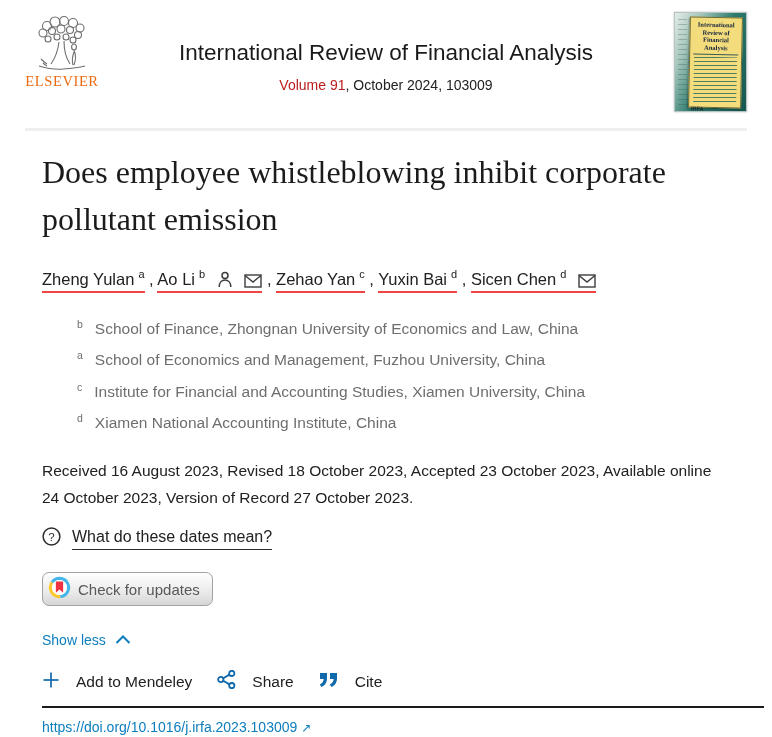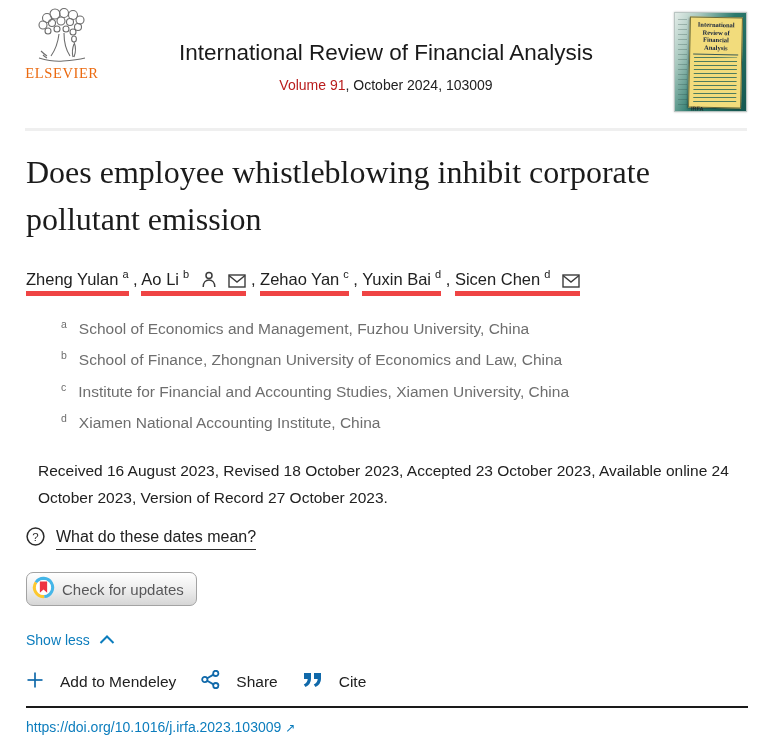--- a/index.html
+++ b/index.html
@@ -2,21 +2,21 @@
 <html><head>
 <meta charset="utf-8">
 <style>
   * { box-sizing: border-box; }
   body { margin:0; background:#ffffff; }
   .page { width:772px; height:737px; background:#fff; position:relative; overflow:hidden;
           font-family:"Liberation Sans", sans-serif; color:#212121; }
 
   
   .journal-header { position:relative; height:128px; }
-  .elsevier-logo { position:absolute; left:24px; top:6px; width:76px; text-align:center; cursor:pointer; }
+  .elsevier-logo { position:absolute; left:24px; top:14px; width:76px; text-align:center; cursor:pointer; }
   .elsevier-logo svg { display:block; margin:0 auto; }
   .elsevier-wordmark { font-family:"Liberation Serif", serif; color:#eb6a10; font-size:14.5px;
                        letter-spacing:0.6px; margin-top:1px; }
   .journal-meta { position:absolute; left:120px; right:120px; top:0; text-align:center; }
   .journal-title { margin:40px 0 0; font-size:22.5px; font-weight:400; color:#1a1a1a; cursor:pointer; }
   .volume-line { margin-top:11px; font-size:14px; color:#212121; }
   .volume-line a { color:#b91c1c; text-decoration:none; cursor:pointer; }
 
   .cover-thumb { position:absolute; right:25px; top:12px; width:73px; height:100px; cursor:pointer;
                  background:linear-gradient(115deg,#e3ece8 0%,#a8c8be 22%,#37800f0 40%,#2c7a6d 45%,#175c54 100%);
@@ -29,37 +29,37 @@
   .cover-card-title { font-family:"Liberation Serif", serif; font-weight:bold; font-size:6.5px;
                       line-height:1.18; color:#14223c; text-align:center; }
   .cover-rule { height:1px; background:#3a5a55; margin:2px 1px; }
   .cover-lines { height:46px; margin:2px 2px 1px;
                  background:repeating-linear-gradient(to bottom, rgba(23,92,84,.75) 0 1px, transparent 1px 4px); }
   .cover-footer { font-size:5.5px; font-weight:bold; color:#20262c; margin-top:3px; }
 
   .header-divider { margin:0 25px; width:722px; height:3px; background:#efefef; }
 
   
-  main { padding:0 26px; }
+  main { padding:0 42px; }
   .article-title { font-family:"Liberation Serif", serif; font-weight:400; font-size:32px;
                    line-height:47px; color:#1b1b1b; margin:18px 0 0; max-width:700px; }
 
   .authors { margin-top:25px; font-size:16.5px; }
   .author { white-space:nowrap; }
   .author:not(:last-child)::after { content:", "; }
-  .author a { text-decoration:none; color:#212121; border-bottom:5px solid #ef4444;
+  .author a { text-decoration:none; color:#212121; border-bottom:2px solid #ef4444;
               padding-bottom:3px; cursor:pointer; }
   .author sup { font-size:11px; margin-left:4px; color:#212121; }
   .author .inline-icon { vertical-align:-3px; margin-left:7px; }
 
   .affiliations { list-style:none; margin:19px 0 0; padding:0 0 0 35px; }
   .affiliations li { font-size:15.5px; color:#6e6e6e; line-height:26.5px; }
   .affiliations sup { font-size:10.5px; margin-right:12px; }
 
-  .dates { margin:20px 12px 0; font-size:15.5px; line-height:27px; color:#212121; max-width:722px; }
+  .dates { margin:20px 0 0; font-size:15.5px; line-height:27px; color:#212121; max-width:722px; }
 
   .dates-help { margin-top:16px; display:flex; align-items:center; gap:11px; width:max-content; cursor:pointer; }
   .dates-help a { color:#212121; text-decoration:none; border-bottom:1.5px solid #2b2b2b;
                   padding-bottom:3px; font-size:16px; }
 
   .check-updates { margin-top:22px; display:inline-flex; align-items:center; gap:7px;
                    padding:3px 12px 3px 5px; border:1px solid #a3a3a3; border-radius:7px;
                    background:linear-gradient(#ffffff, #ececec 55%, #d6d6d6);
                    font-family:inherit; font-size:15px; color:#58585a; cursor:pointer; }
 
@@ -154,22 +154,22 @@
       </span><span class="author">
         <a><span>Sicen Chen</span><sup>d</sup><span class="inline-icon">
             <svg width="18" height="14" viewBox="0 0 18 14" fill="none" stroke="#3c3c3c" stroke-width="1.4">
               <rect x="1" y="1" width="16" height="12"></rect>
                 <path d="M1,1.5 L9,8 L17,1.5"></path>
             </svg></span></a>
       </span>
     </div>
 
     <ul class="affiliations">
+      <li><sup>b</sup><span>School of Finance, Zhongnan University of Economics and Law, China</span></li>
       <li><sup>a</sup><span>School of Economics and Management, Fuzhou University, China</span></li>
-      <li><sup>b</sup><span>School of Finance, Zhongnan University of Economics and Law, China</span></li>
       <li><sup>c</sup><span>Institute for Financial and Accounting Studies, Xiamen University, China</span></li>
       <li><sup>d</sup><span>Xiamen National Accounting Institute, China</span></li>
     </ul>
 
     <p class="dates">Received 16 August 2023, Revised 18 October 2023, Accepted 23 October 2023, Available online 24 October 2023, Version of Record 27 October 2023.</p>
 
     <div class="dates-help">
       <span>
         <svg width="19" height="19" viewBox="0 0 19 19">
           <circle cx="9.5" cy="9.5" r="8.4" fill="none" stroke="#2b2b2b" stroke-width="1.5"></circle>

